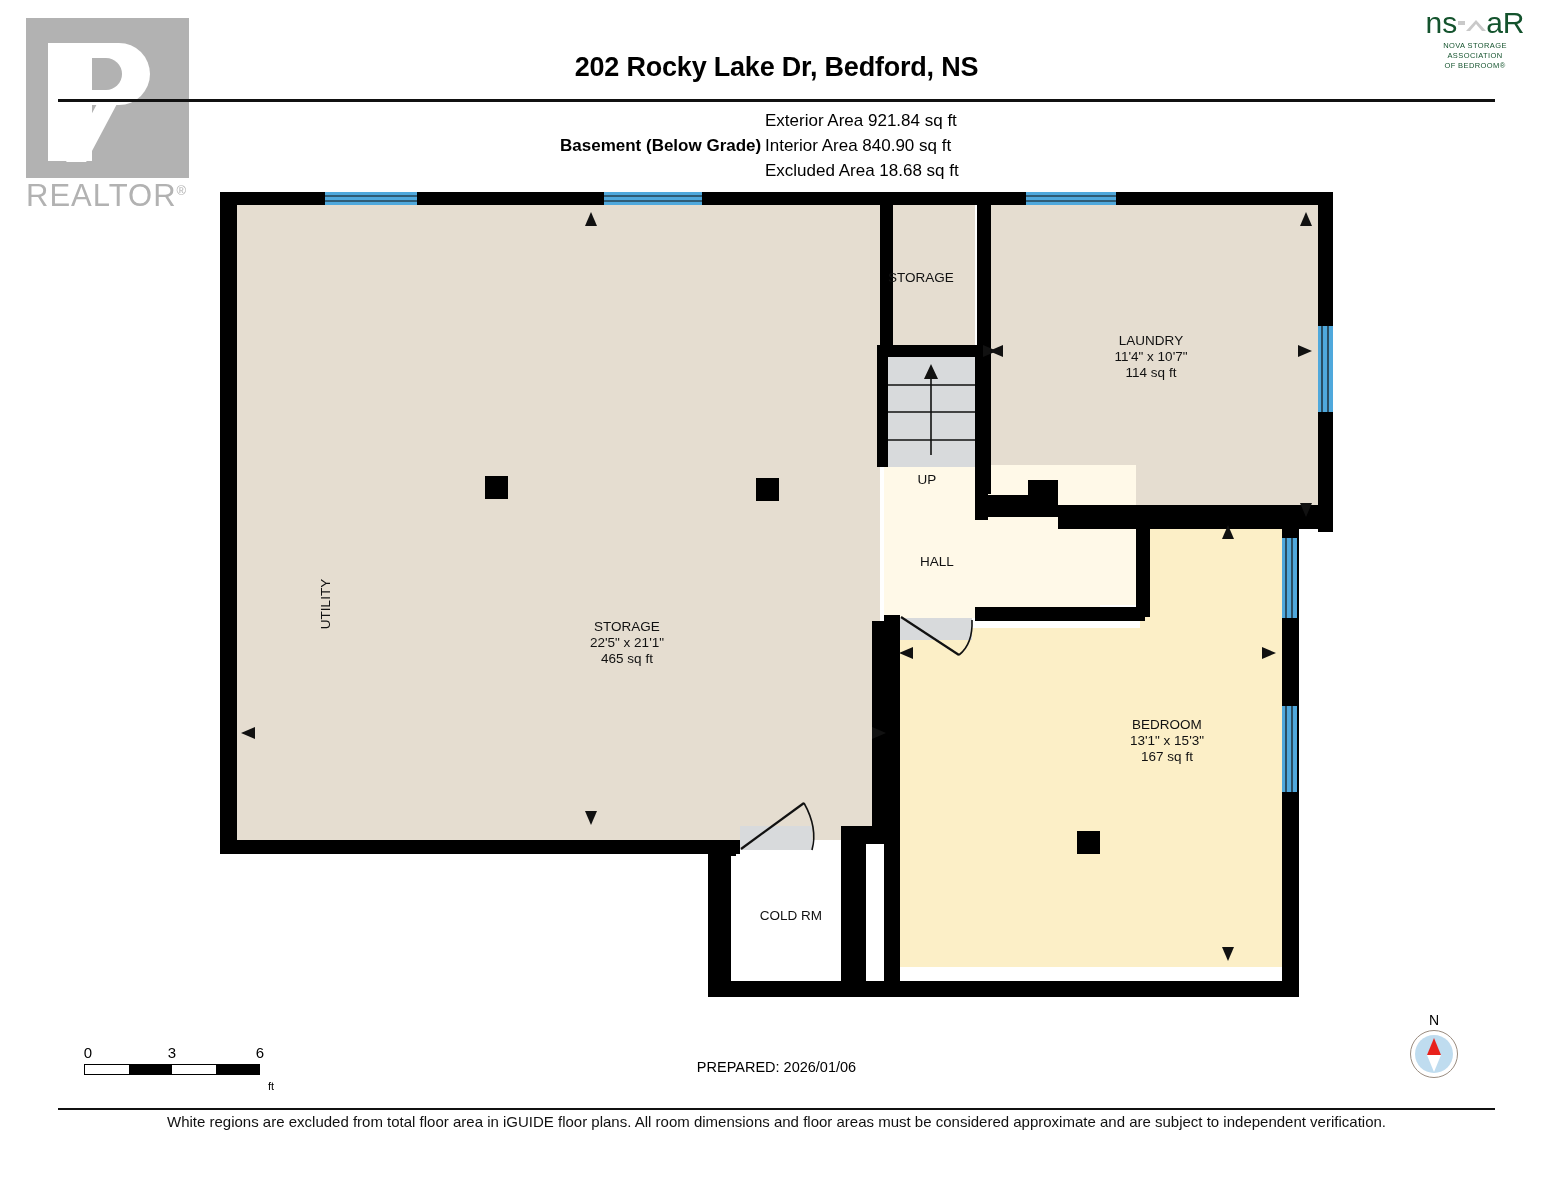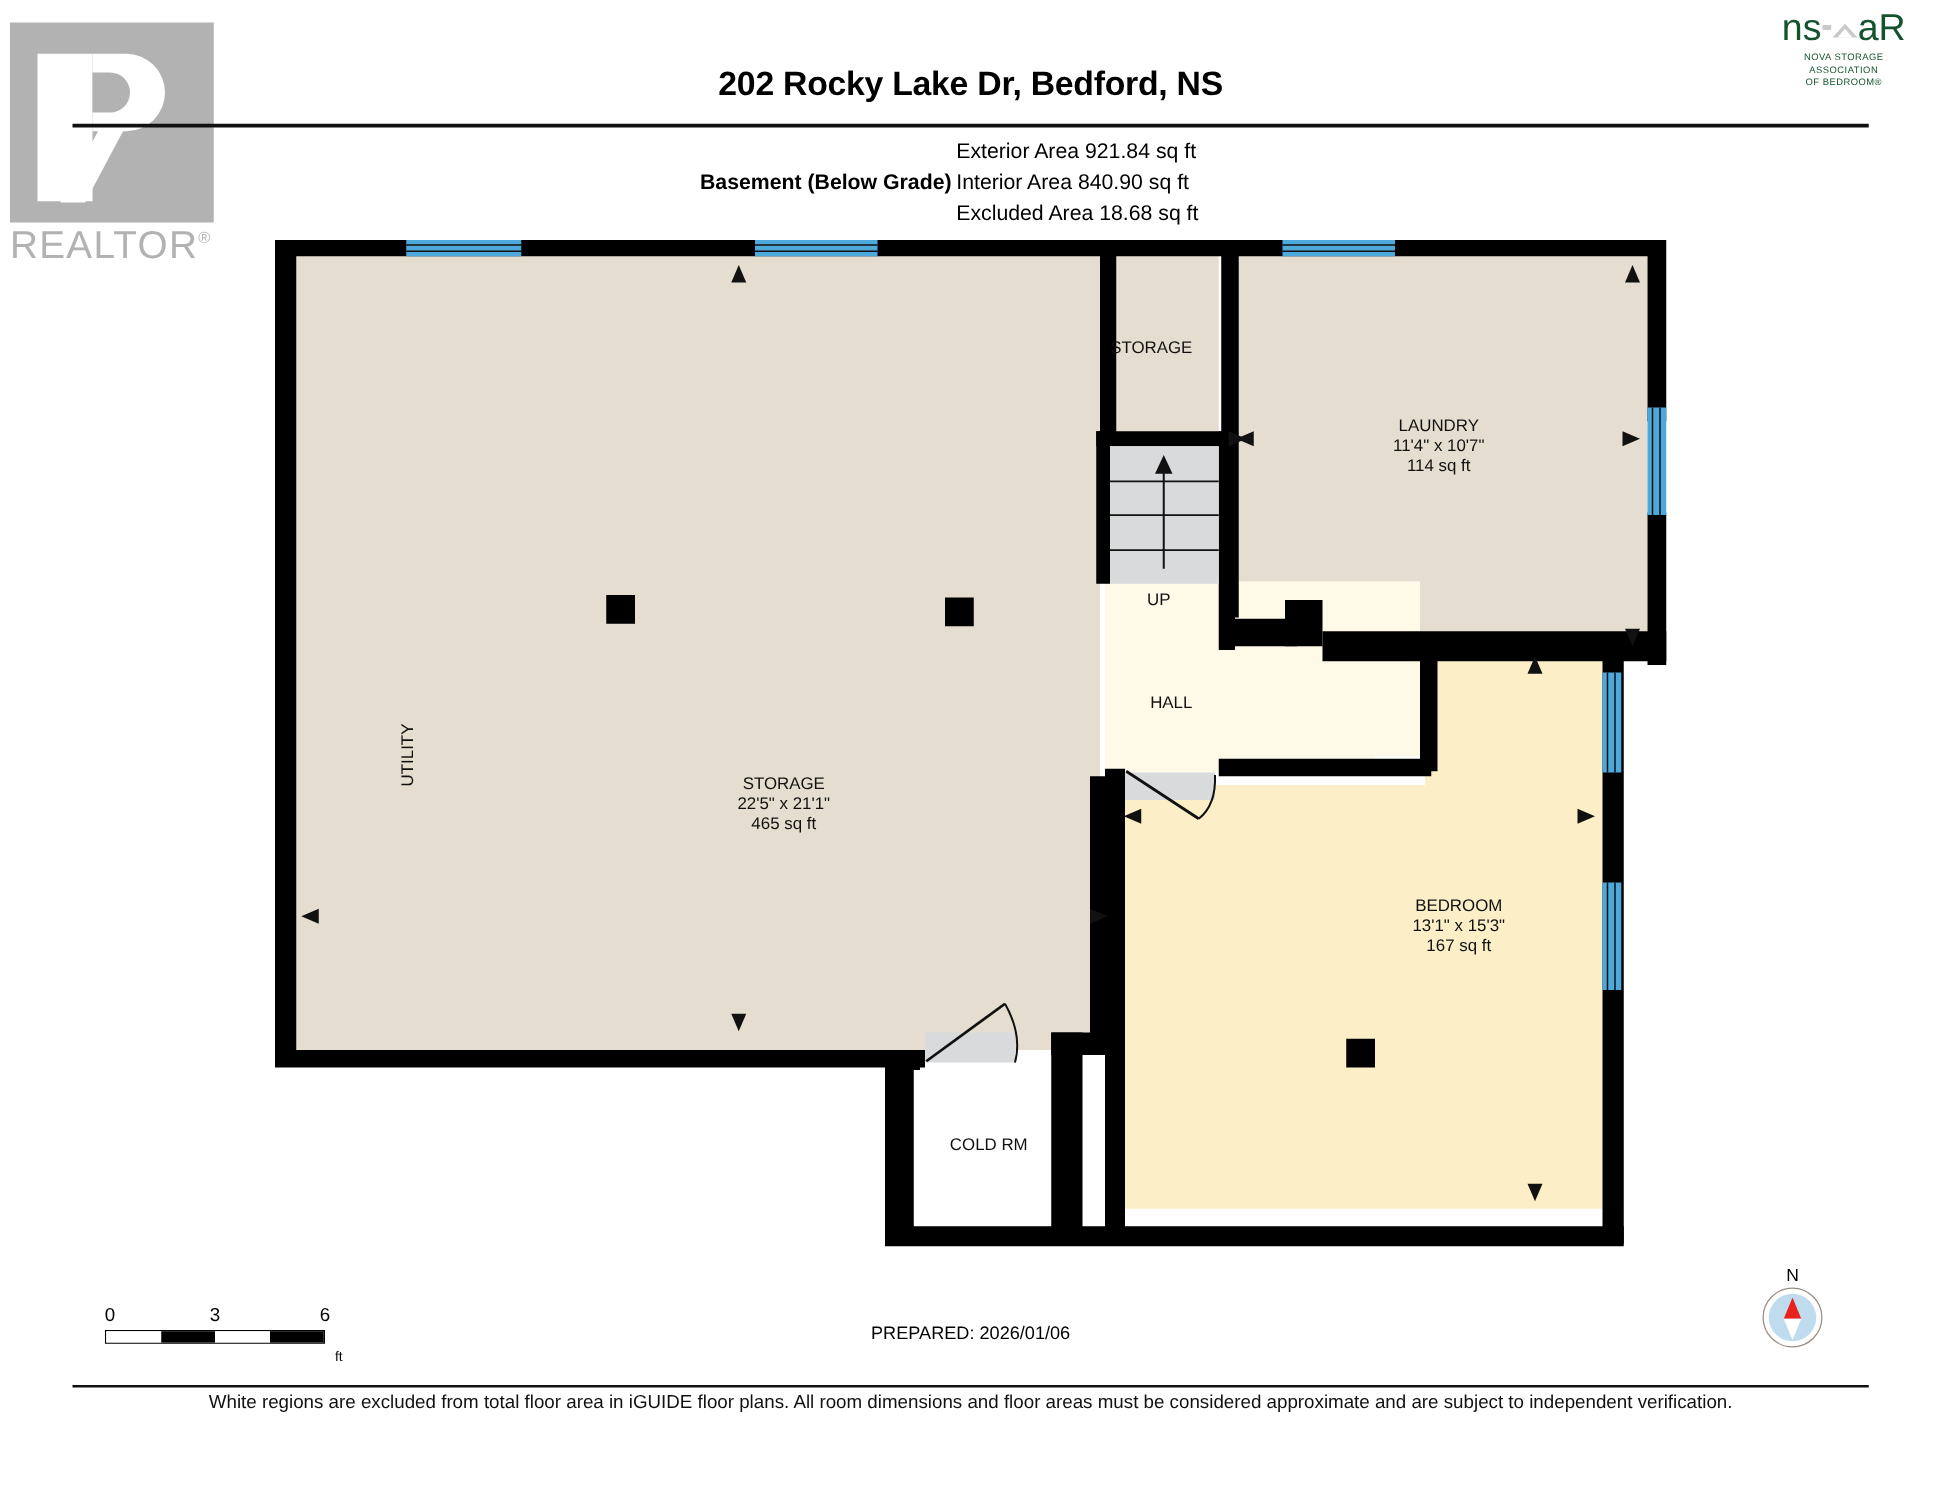--- a/index.html
+++ b/index.html
@@ -11,21 +11,21 @@
   body {
     width: 1553px; height: 1200px;
     position: relative;
     font-family: "Liberation Sans", sans-serif;
     color: #000;
     overflow: hidden;
   }
 
   
   #realtor-logo {
-    position: absolute; left: 8px; top: 18px;
+    position: absolute; left: 26px; top: 18px;
     width: 165px; height: 190px; padding-left: 36px;
   }
   #realtor-logo .rbox {
     position: absolute; left: 0; top: 0;
     width: 163px; height: 160px;
     background: #b2b2b2;
   }
   #realtor-logo .rstem {
     position: absolute; left: 22px; top: 25px;
     width: 44px; height: 118px;

